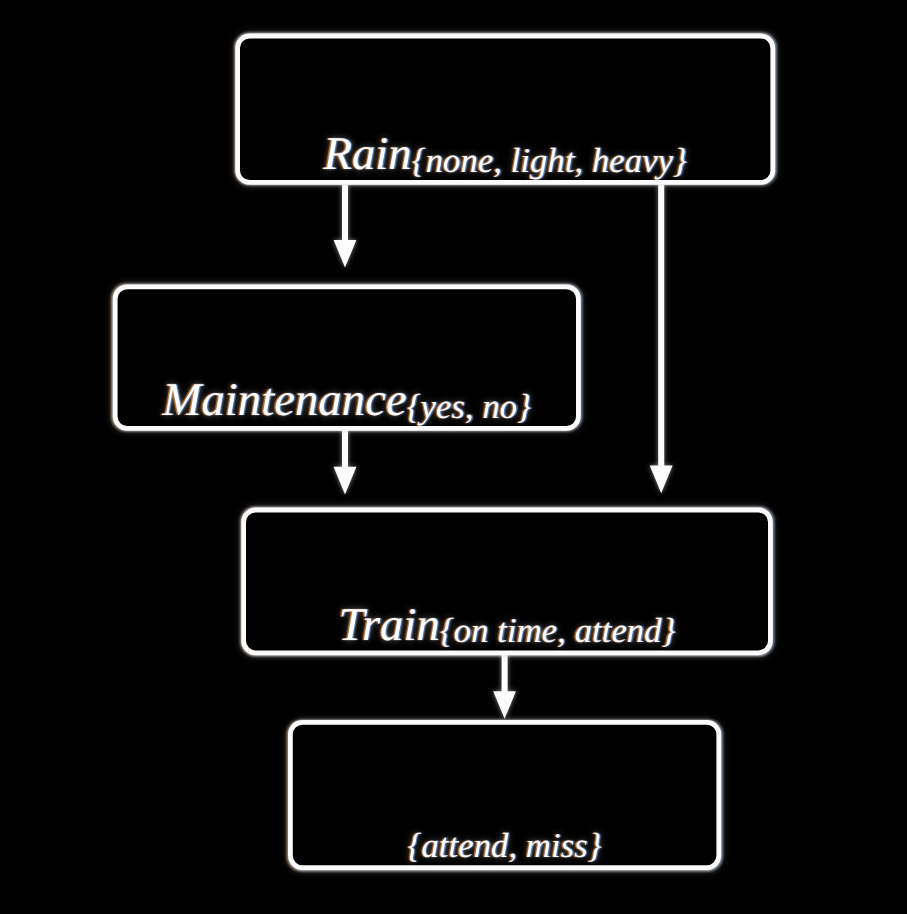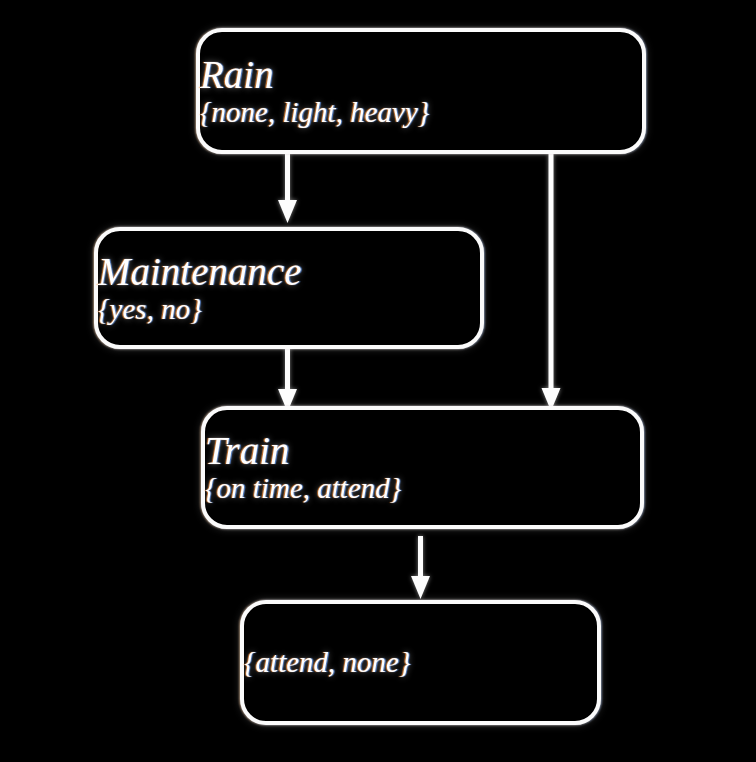--- a/index.html
+++ b/index.html
@@ -19,25 +19,25 @@
     width: 756px;
     height: 762px;
     background: #000000;
   }
 
   
   .node {
     position: absolute;
     box-sizing: border-box;
     border: 4px solid #fbfbfb;
-    border-radius: 26px;
+    border-radius: 12px;
     background: #000000;
     display: flex;
-    flex-direction: column;
-    align-items: flex-start;
+    flex-direction: row;
+    align-items: flex-end;
     justify-content: center;
     box-shadow:
       0 0 3px rgba(255,255,255,0.55),
       0 0 8px rgba(255,255,255,0.18),
       1px 0 2px rgba(120,170,255,0.35),
       -1px 0 2px rgba(255,170,90,0.35);
   }
   .node-name,
   .node-states {
     color: #ffffff;
@@ -48,22 +48,22 @@
     text-shadow:
       -1.1px 0 1px rgba(255,150,60,0.75),
        1.1px 0 1px rgba(110,165,255,0.75),
        0 0 6px rgba(255,255,255,0.45);
   }
   .node-name   { font-size: 39px; }
   .node-states { font-size: 29px; margin-top: 1px; }
 
   
   #node-rain        { left: 196px; top: 28px;  width: 450px; height: 126px; }
-  #node-maintenance { left: 94px;  top: 227px; width: 390px; height: 122px; }
-  #node-train       { left: 201px; top: 406px; width: 443px; height: 123px; }
+  #node-maintenance { left: 94px;  top: 237px; width: 390px; height: 122px; }
+  #node-train       { left: 201px; top: 423px; width: 443px; height: 123px; }
   #node-appointment { left: 240px; top: 600px; width: 361px; height: 125px; }
 
   
   .edge {
     position: absolute;
     pointer-events: none;
   }
   .edge svg {
     display: block;
     overflow: visible;
@@ -114,16 +114,16 @@
     <div class="node-name">Maintenance</div>
     <div class="node-states">{yes, no}</div>
   </div>
 
   <div class="node" id="node-train">
     <div class="node-name">Train</div>
     <div class="node-states">{on time, attend}</div>
   </div>
 
   <div class="node" id="node-appointment">
-    <div class="node-states">{attend, none}</div>
+    <div class="node-states">{attend, miss}</div>
   </div>
 
 </div>
 
 </body></html>

